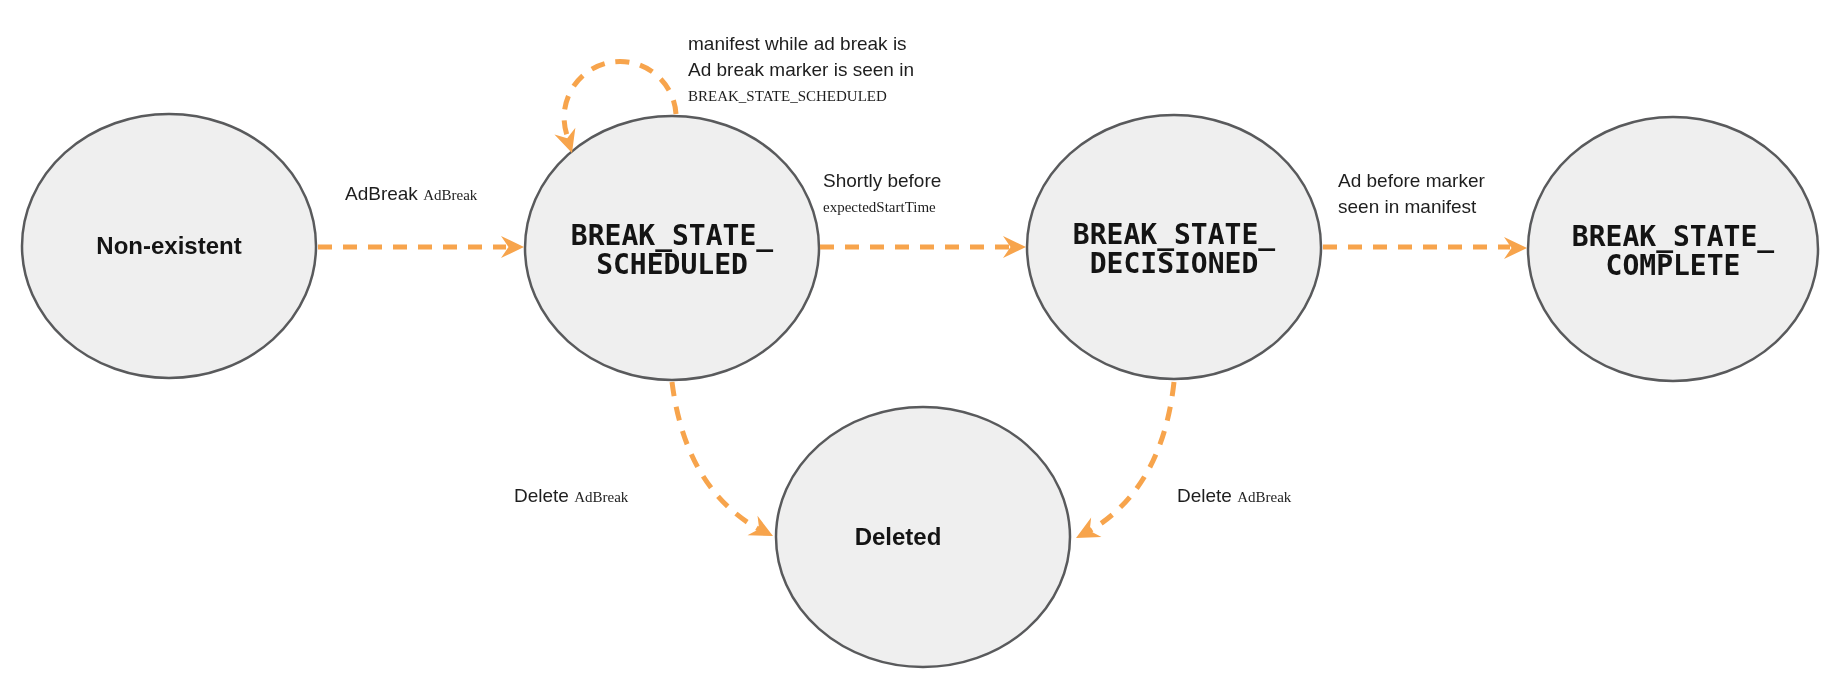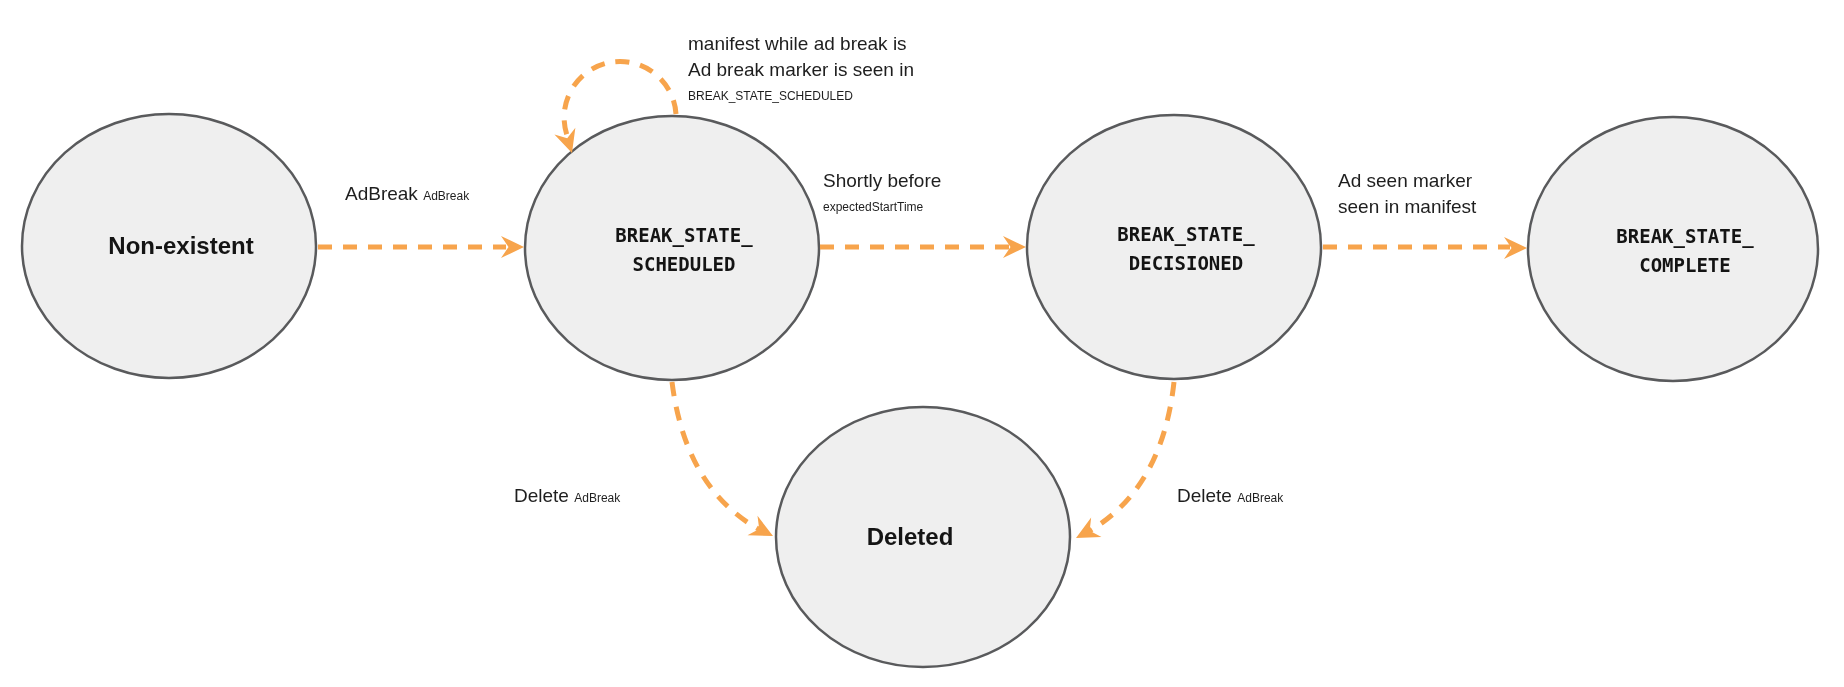--- a/index.html
+++ b/index.html
@@ -22,38 +22,37 @@
     top: 0;
   }
   .edge-label {
     position: absolute;
     font-size: 19px;
     line-height: 26px;
     white-space: nowrap;
     color: #1e1e1e;
   }
   .mono {
-    font-family: Liberation Sans, sans-serif;
-    font-size: 12px;
+    font-family: Liberation Serif, serif;
+    font-size: 15px;
   }
   .state-label {
     position: absolute;
     text-align: center;
     font-weight: bold;
     color: #141414;
     white-space: nowrap;
-    margin-left: 12px;
   }
   .state-label.sans {
     font-size: 24px;
     line-height: 26px;
   }
   .state-label.mono2 {
     font-family: "DejaVu Sans Mono", monospace;
-    font-size: 19px;
+    font-size: 28px;
     line-height: 29px;
   }
 </style>
 </head>
 <body>
 
 <div class="canvas">
 
   <svg width="1844" height="687" viewBox="0 0 1844 687">
 
@@ -112,21 +111,21 @@
     <div>Ad break marker is seen in</div>
     <div class="mono">BREAK_STATE_SCHEDULED</div>
   </div>
 
   <div class="edge-label" style="left:823px; top:168px;">
     <div>Shortly before</div>
     <div class="mono">expectedStartTime</div>
   </div>
 
   <div class="edge-label" style="left:1338px; top:168px;">
-    <div>Ad seen marker</div>
+    <div>Ad before marker</div>
     <div>seen in manifest</div>
   </div>
 
   <div class="edge-label" style="left:514px; top:483px;">
     <span>Delete </span><span class="mono">AdBreak</span>
   </div>
 
   <div class="edge-label" style="left:1177px; top:483px;">
     <span>Delete </span><span class="mono">AdBreak</span>
   </div>

